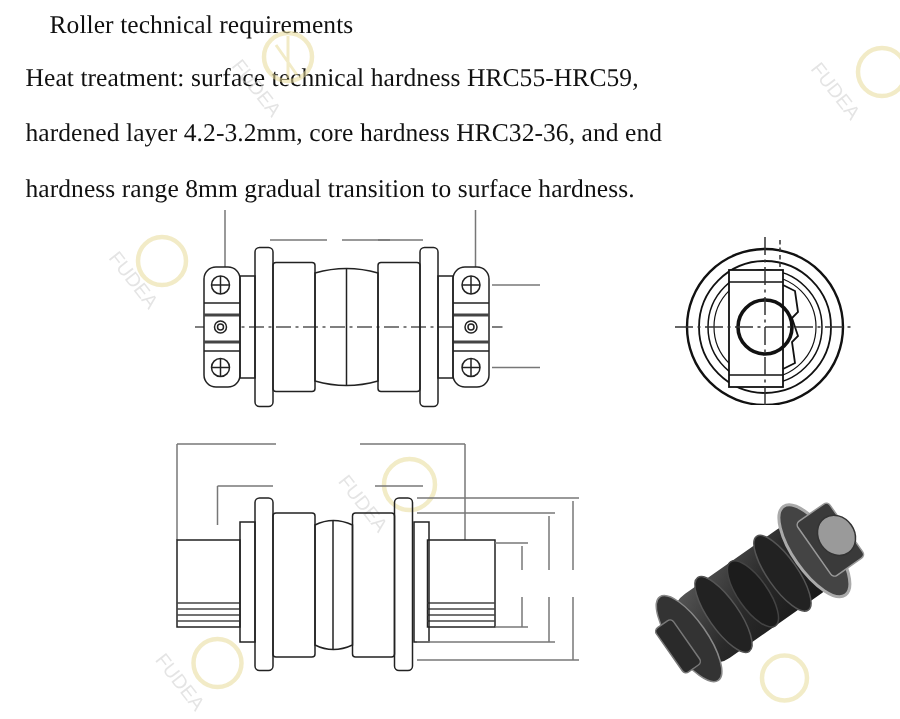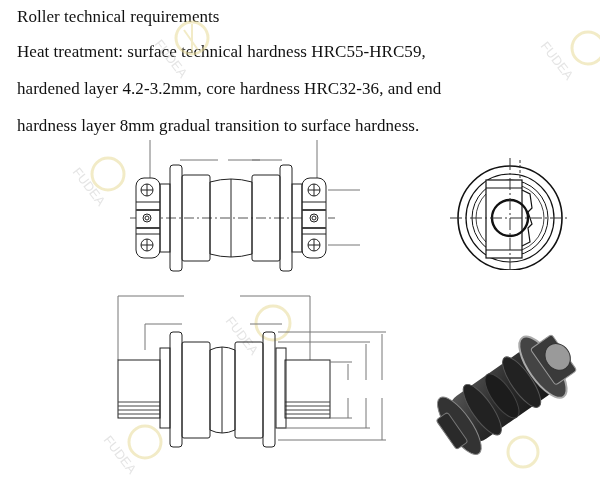--- a/index.html
+++ b/index.html
@@ -1,33 +1,33 @@
 <!DOCTYPE html>
 <html><head>
   <meta charset="utf-8">
   <style>
     html, body { margin: 0; padding: 0; background: #ffffff; }
     body { width: 600px; height: 479px; position: relative; overflow: hidden; font-family: "Liberation Serif", "DejaVu Serif", serif; color: #111; }
     .text-block { position: absolute; left: 17px; top: 4px; width: 580px; }
     .line { font-size: 17px; line-height: 17px; position: absolute; left: 0; white-space: nowrap; letter-spacing: 0.05px; }
-    .l0 { top: 4px; }
+    .l0 { top: 4px; margin-left: 16px; }
     .l1 { top: 39px; }
     .l2 { top: 76px; }
     .l3 { top: 113px; }
     .drawing { position: absolute; }
     .wm { position: absolute; }
   </style>
 </head>
 <body>
 
 <div class="text-block">
   <div class="line l0">Roller technical requirements</div>
   <div class="line l1">Heat treatment: surface technical hardness HRC55-HRC59,</div>
   <div class="line l2">hardened layer 4.2-3.2mm, core hardness HRC32-36, and end</div>
-  <div class="line l3">hardness layer 8mm gradual transition to surface hardness.</div>
+  <div class="line l3">hardness range 8mm gradual transition to surface hardness.</div>
 </div>
 
 <svg class="wm" style="left:140px;top:10px" width="80" height="90">
   <g opacity="0.55">
     <circle cx="52" cy="28" r="16" fill="none" stroke="#e8dc9a" stroke-width="3"></circle>
     <path d="M44 20 L58 40 M52 14 L52 42" stroke="#e8dc9a" stroke-width="2"></path>
     <text x="14" y="34" transform="rotate(52 14 34)" font-family="Liberation Sans, sans-serif" font-size="13" fill="#cfcfcf">FUDEA</text>
   </g>
 </svg>
 <svg class="wm" style="left:530px;top:20px" width="70" height="80">

